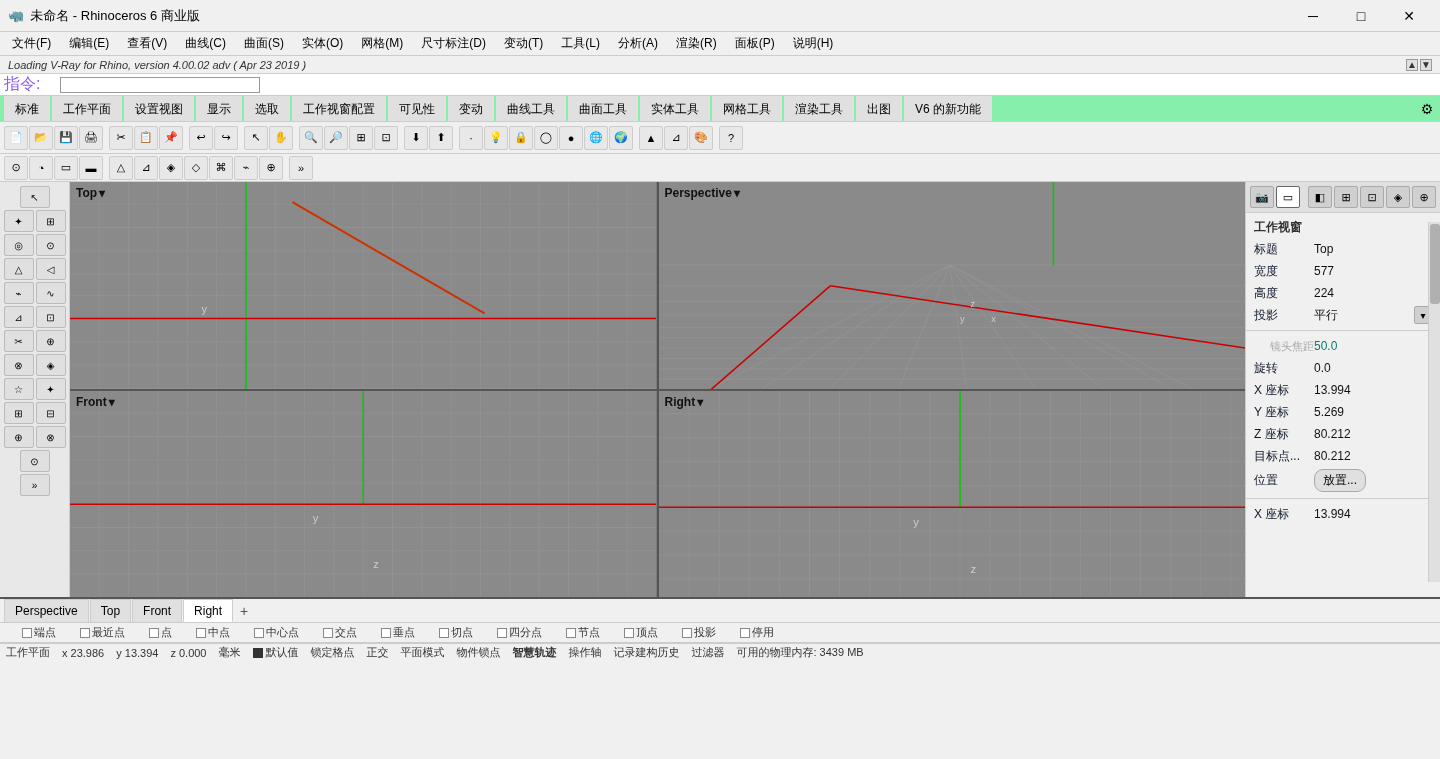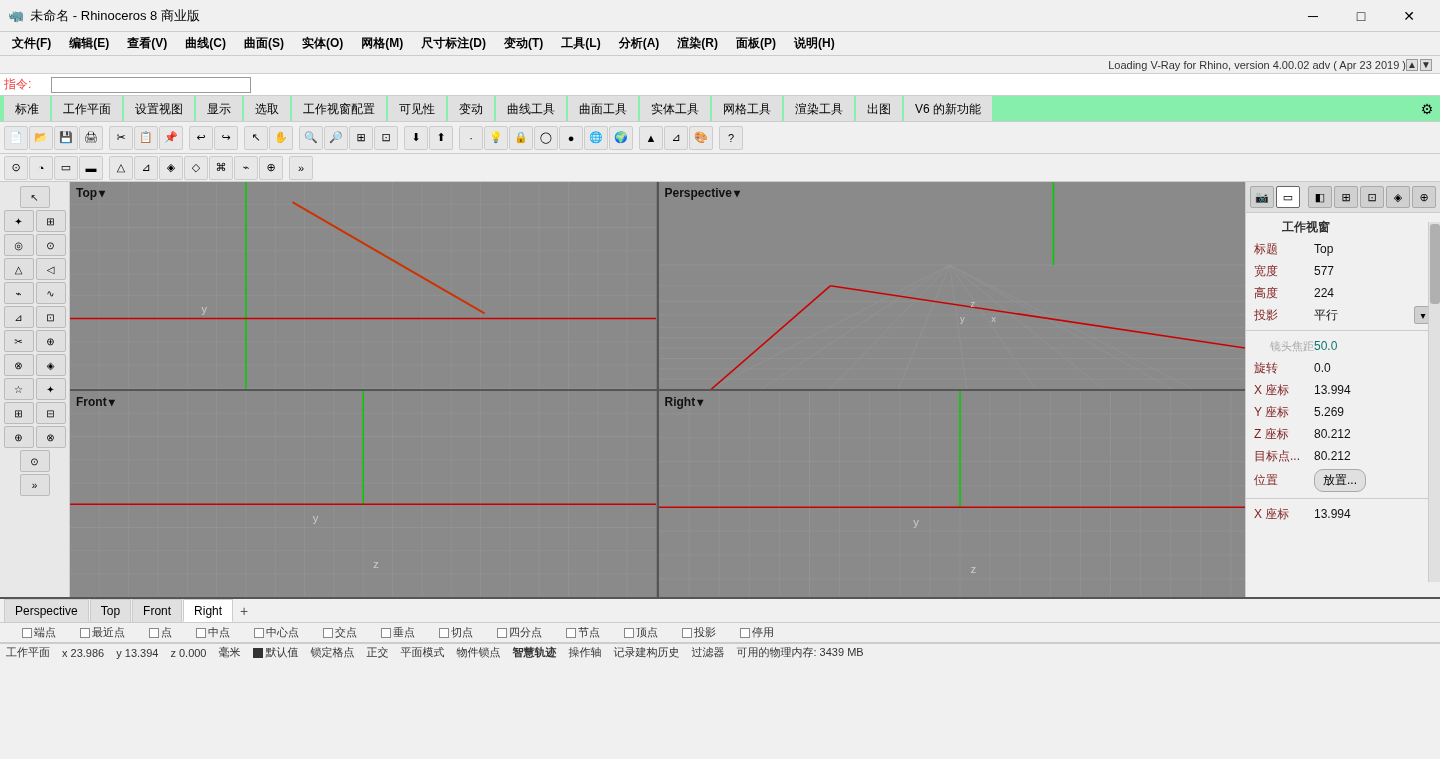--- a/index.html
+++ b/index.html
@@ -22,45 +22,46 @@
     
     #menu-bar {
       height: 24px;
       background: #f0f0f0;
       display: flex;
       align-items: center;
       padding: 0 4px;
       border-bottom: 1px solid #ccc;
       gap: 2px;
     }
-    .menu-item { padding: 2px 8px; cursor: pointer; font-size: 12px; white-space: nowrap; font-weight: bold; }
+    .menu-item { padding: 2px 8px; cursor: pointer; font-size: 12px; white-space: nowrap; }
 
     
     #loading-bar {
       height: 18px;
       background: #f0f0f0;
       padding: 2px 8px;
       font-size: 11px;
       color: #333;
       border-bottom: 1px solid #d0d0d0;
       display: flex;
       align-items: center;
-      justify-content: flex-end;
+      justify-content: space-between;
+      font-style: italic;
     }
 
     
     #command-bar {
       height: 22px;
       background: #fff;
       border-bottom: 1px solid #ccc;
       display: flex;
       align-items: center;
       padding: 0 4px;
     }
-    #command-label { font-size: 12px; color: #ef4444; margin-right: 20px; }
+    #command-label { font-size: 16px; color: #8b5cf6; margin-right: 20px; }
     #command-input { border: 1px solid #999; height: 16px; width: 200px; font-size: 12px; }
 
     
     #tabs-bar {
       height: 26px;
       background: #86efac;
       border-bottom: 1px solid #ccc;
       display: flex;
       align-items: stretch;
       padding-left: 4px;
@@ -191,30 +192,29 @@
       display: flex; align-items: center; justify-content: center;
       cursor: pointer; font-size: 11px; border-radius: 2px;
     }
     .rp-icon.active { background: #fff; border-color: #666; }
 
     .rp-section-title {
       font-weight: bold;
       color: #333;
       padding: 6px 8px 2px 8px;
       font-size: 12px;
-      margin-left: 28px;
     }
     .rp-row {
       display: flex;
       align-items: center;
       padding: 2px 8px;
       min-height: 22px;
     }
     .rp-label {
-      color: #7f1d1d;
+      color: #0f172a;
       width: 60px;
       font-size: 12px;
       flex-shrink: 0;
     }
     .rp-value {
       color: #111;
       font-size: 12px;
       flex: 1;
     }
     .rp-dropdown {
@@ -294,21 +294,21 @@
     #right-panel::-webkit-scrollbar { width: 12px; }
     #right-panel::-webkit-scrollbar-track { background: #e0e0e0; }
     #right-panel::-webkit-scrollbar-thumb { background: #b0b0b0; }
   </style>
 </head>
 <body>
 
 <div id="title-bar">
   <div id="title-bar-left">
     <span>🦏</span>
-    <span>未命名 - Rhinoceros 8 商业版</span>
+    <span>未命名 - Rhinoceros 6 商业版</span>
   </div>
   <div id="title-bar-right">
     <button class="title-btn">─</button>
     <button class="title-btn">□</button>
     <button class="title-btn close">✕</button>
   </div>
 </div>
 
 <div id="menu-bar">
   <span class="menu-item">文件(F)</span>

